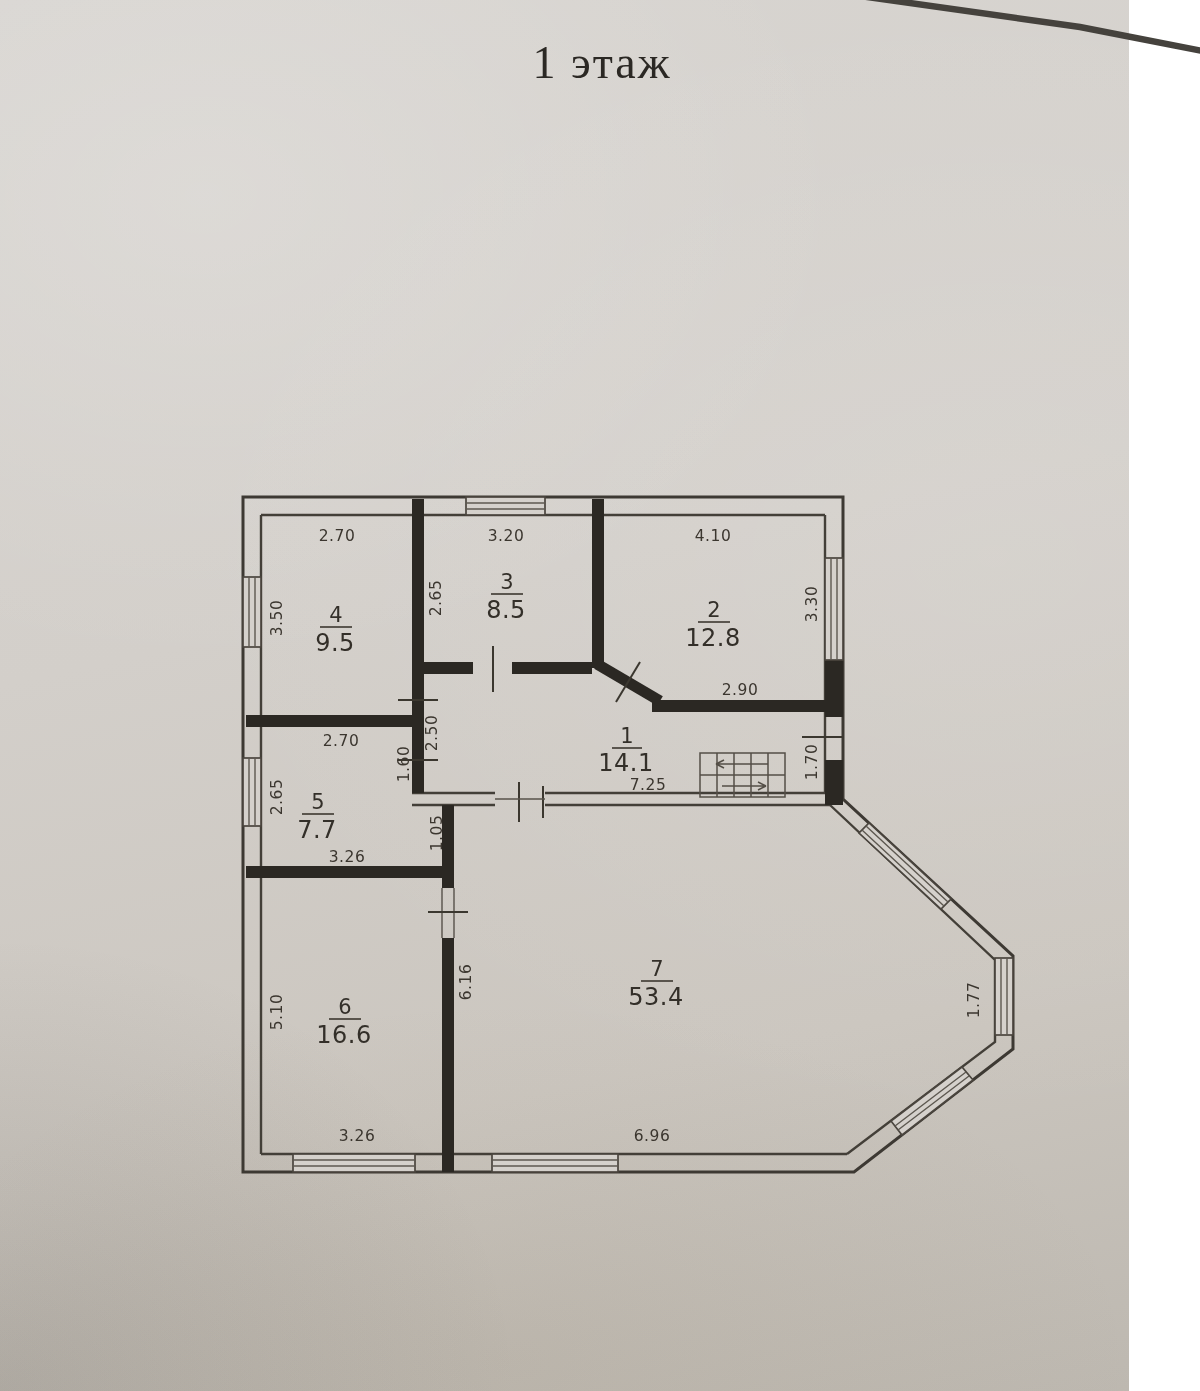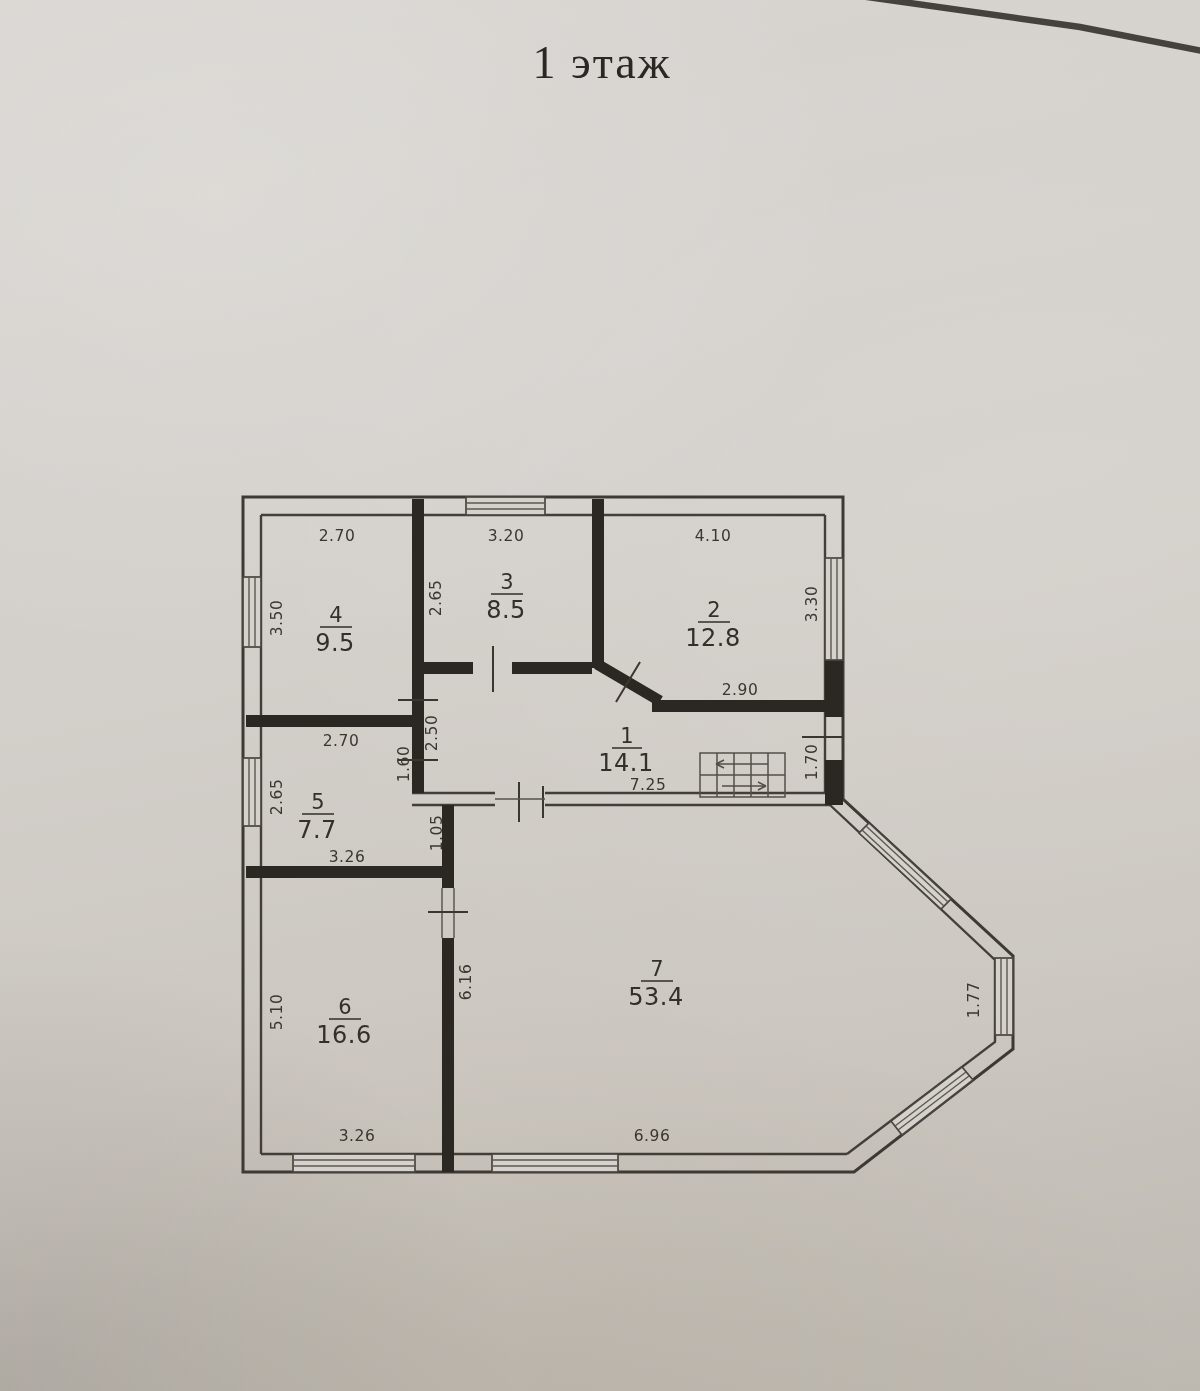--- a/index.html
+++ b/index.html
@@ -1,27 +1,28 @@
 <!DOCTYPE html>
 <html><head>
 <meta charset="utf-8">
 <style>
   html,body{margin:0;padding:0;}
   body{
     width:1200px;height:1391px;overflow:hidden;
     font-family:"DejaVu Sans",sans-serif;
   }
   .photo{
-    position:relative;width:1200px;height:1391px;
+    position:relative;width:1101px;height:1391px;
     background:
       radial-gradient(1100px 800px at 18% 14%, rgba(255,255,255,.16), transparent 60%),
       radial-gradient(1300px 900px at 88% 40%, rgba(255,255,255,.10), transparent 65%),
       radial-gradient(900px 520px at 45% 98%, rgba(110,92,62,.09), transparent 70%),
       radial-gradient(800px 700px at 0% 100%, rgba(40,36,30,.14), transparent 65%),
       linear-gradient(168deg,#d8d5d1 0%,#d3cfca 42%,#cbc6bf 74%,#bdb8b0 100%);
+    padding-left: 28px;
   }
   svg.plan-svg{position:absolute;left:0;top:0;filter:blur(.35px);}
   .thin{stroke:#433f38;stroke-width:2.4;fill:none;}
   .outer{stroke:#3d3933;stroke-width:3;fill:none;}
   .wallfill{fill:#2b2823;stroke:none;}
   .tick{stroke:#3b372f;stroke-width:2;fill:none;}
   .thr{stroke:#57524a;stroke-width:1.4;fill:none;}
   .win{stroke:#4a453e;stroke-width:1.7;fill:#d5d1cc;}
   .winl{stroke:#5d5850;stroke-width:1.4;fill:none;}
   .stair{stroke:#544f47;stroke-width:1.5;fill:none;}

